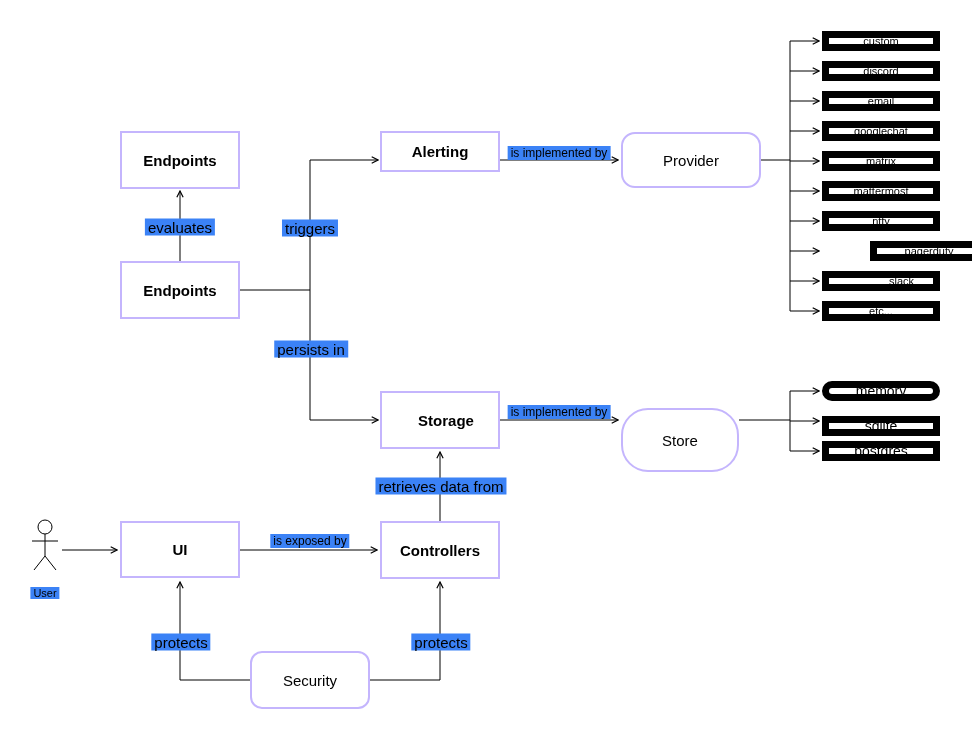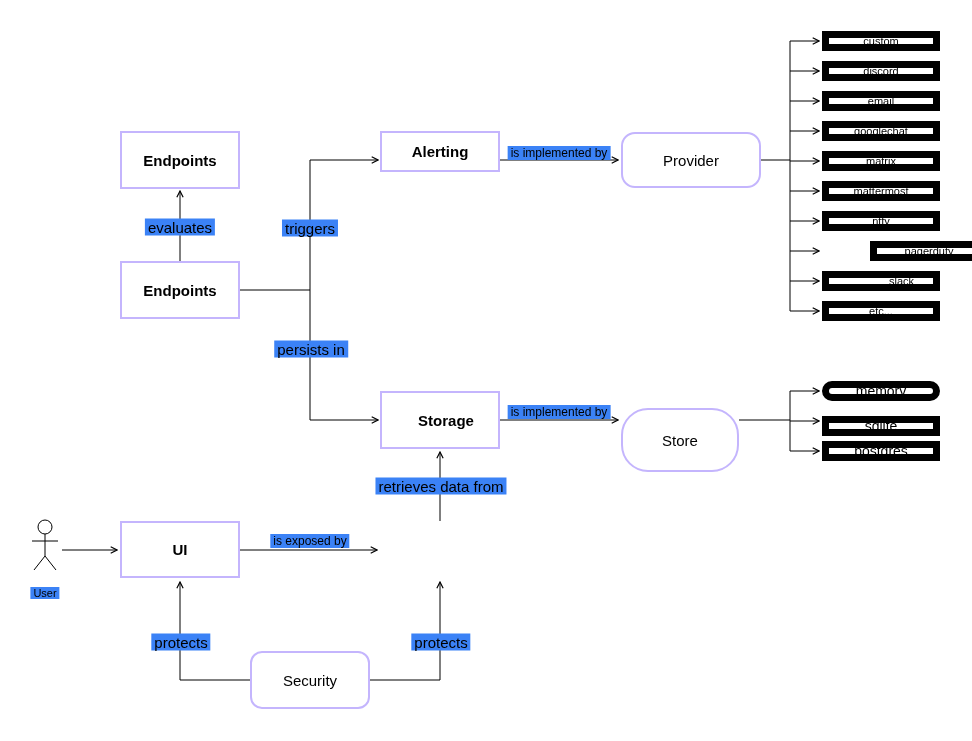--- a/index.html
+++ b/index.html
@@ -126,20 +126,21 @@
   <div class="node bold" style="left:380px; top:131px; width:120px; height:41px;">Alerting</div>
 
   <div class="node rounded" style="left:621px; top:132px; width:140px; height:56px;">Provider</div>
 
   <div class="node bold" style="left:380px; top:391px; width:120px; height:58px;padding-left:12px;">Storage</div>
 
   <div class="node rounded" style="left:621px; top:408px; width:118px; height:64px;border-radius:27px;">Store</div>
 
   <div class="node bold" style="left:120px; top:521px; width:120px; height:57px;">UI</div>
 
+  <div class="node bold" style="left:380px; top:521px; width:120px; height:58px;">Controllers</div>
 
   <div class="node" style="left:250px; top:651px; width:120px; height:58px;border-radius:12px;">Security</div>
 
   <div class="leaf" style="top:31px;">custom</div>
   <div class="leaf" style="top:61px;">discord</div>
   <div class="leaf" style="top:91px;">email</div>
   <div class="leaf" style="top:121px;text-align:center;">googlechat</div>
   <div class="leaf" style="top:151px;">matrix</div>
   <div class="leaf" style="top:181px;">mattermost</div>
   <div class="leaf" style="top:211px;">ntfy</div>

